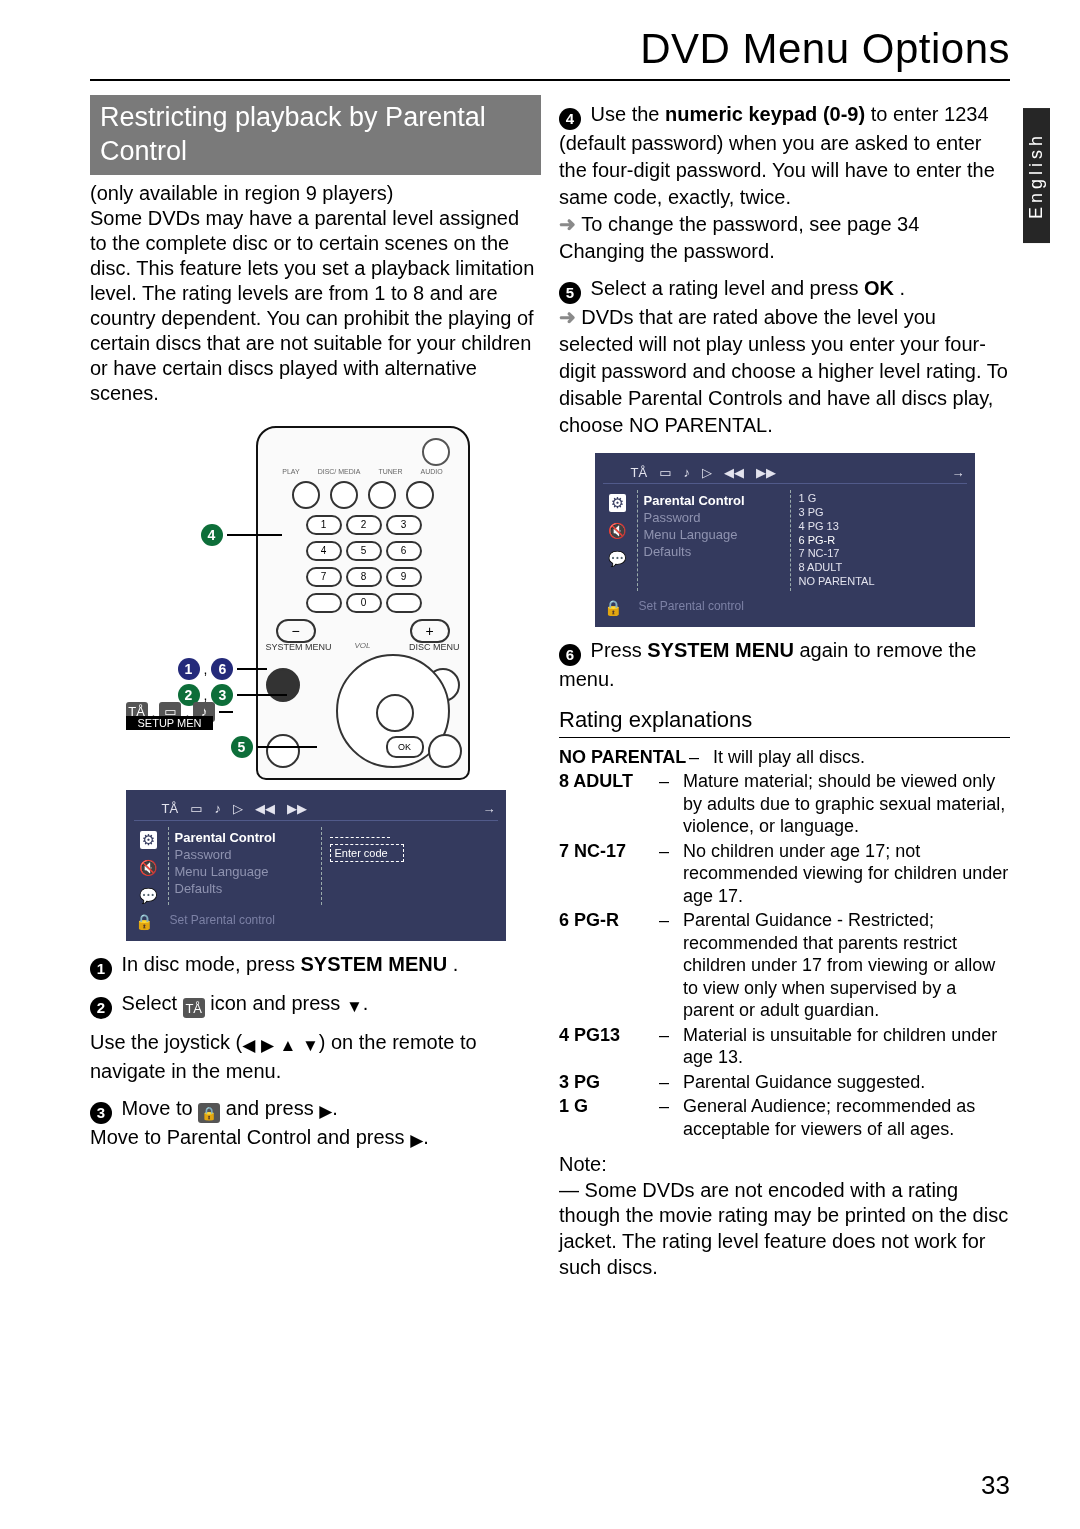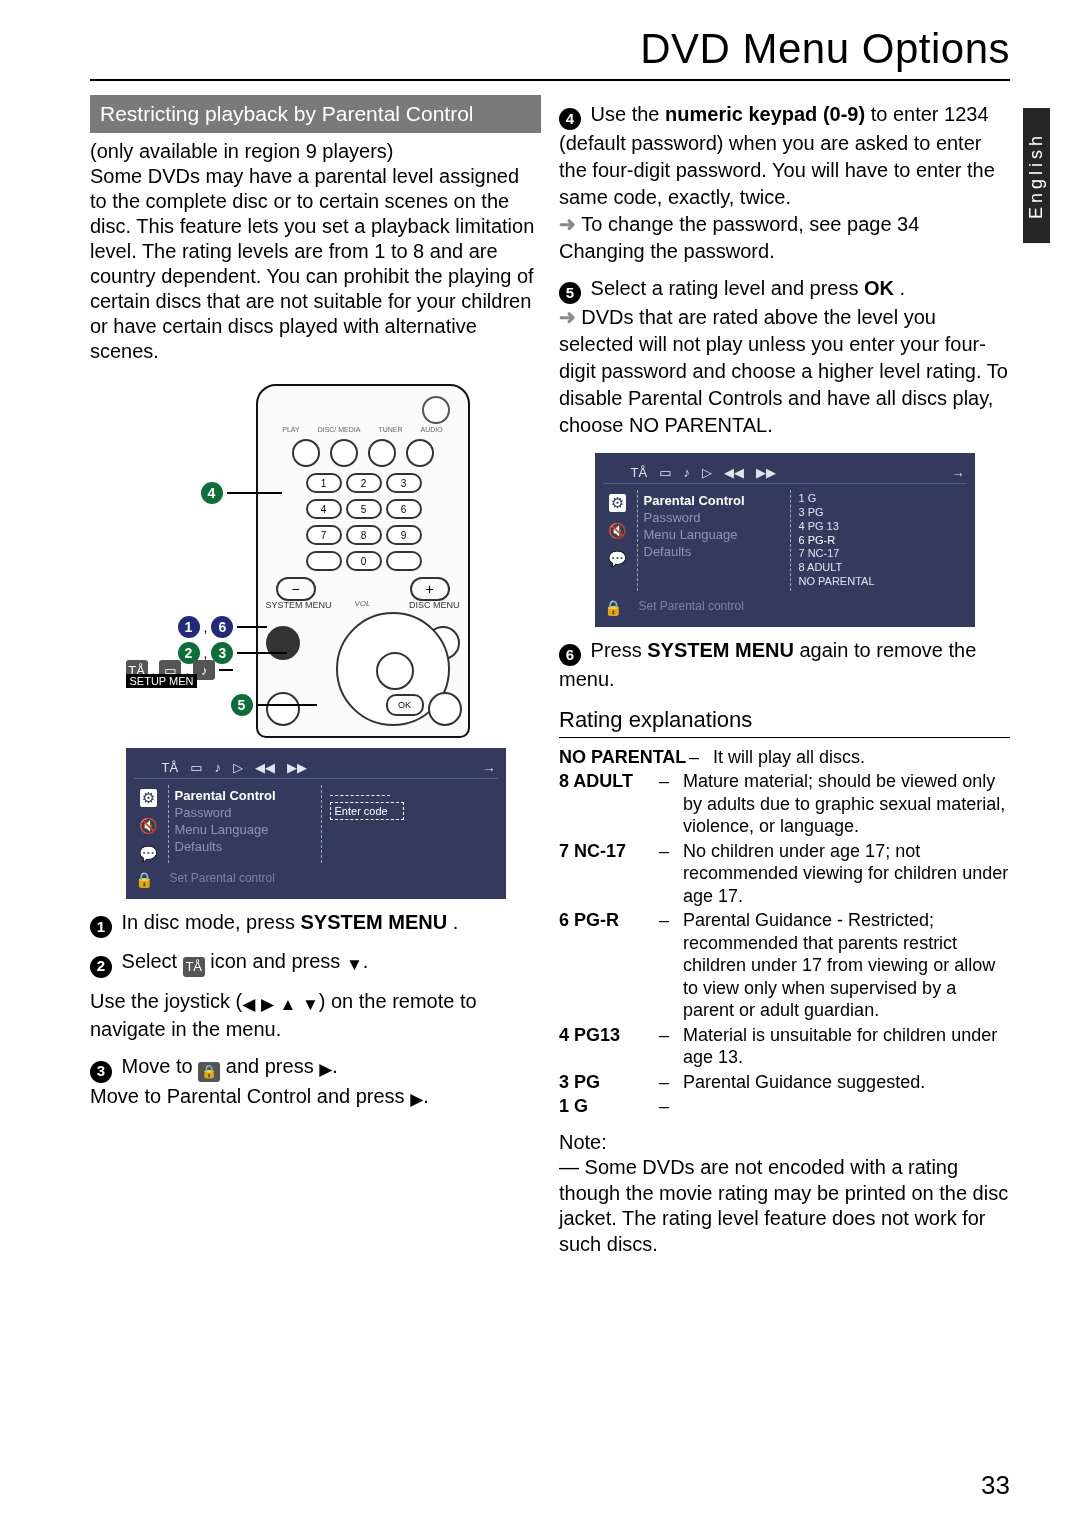--- a/index.html
+++ b/index.html
@@ -46,21 +46,21 @@
     display: flex;
     gap: 18px;
   }
   .col {
     width: 50%;
     box-sizing: border-box;
   }
   .section-bar {
     background: #7a7a7a;
     color: #fff;
-    font-size: 21px;
+    font-size: 27px;
     padding: 6px 10px 6px 10px;
     margin: 0 0 6px 0;
     line-height: 1.25;
   }
   p.body {
     font-size: 20px;
     line-height: 1.25;
     margin: 4px 0 10px 0;
   }
   .step {
@@ -140,21 +140,21 @@
   .rb-bottom{position:absolute;bottom:6px;left:0;right:0;}
   .rb-pad{width:110px;height:110px;border:2px solid #333;border-radius:50%;margin:0 18px 4px auto;position:relative;background:#fff;}
   .rb-pad .center{position:absolute;left:38px;top:38px;width:34px;height:34px;border:2px solid #333;border-radius:50%;}
   .rb-label{position:absolute;font-size:9px;color:#333;}
   .rb-side-btn{position:absolute;width:30px;height:30px;border:2px solid #333;border-radius:50%;background:#fff;}
   .rb-ok{position:absolute;width:34px;height:18px;border:2px solid #333;border-radius:10px;background:#fff;font-size:9px;display:flex;align-items:center;justify-content:center;}
   .callout-num{display:inline-flex;align-items:center;justify-content:center;width:22px;height:22px;border-radius:50%;background:#242a7a;color:#fff;font-size:14px;font-weight:bold;}
   .callout-num.green{background:#0d6e39;}
   .callout{position:absolute;display:flex;align-items:center;gap:4px;font-size:14px;}
   .callout .line{height:2px;background:#000;}
-  .setup-flag{position:absolute;left:0;top:290px;background:#000;color:#fff;font-size:11px;padding:1px 4px;}
+  .setup-flag{position:absolute;left:0;top:290px;background:#000;color:#fff;font-size:11px;padding:1px 12px;}
 
   
   .osd {
     width: 380px;
     background:#343a5e;
     margin: 14px auto 10px auto;
     padding: 8px 8px 14px 8px;
     box-sizing:border-box;
     color:#b9b9c9;
     font-size:13px;
@@ -413,20 +413,21 @@
         <span class="rating-desc">Material is unsuitable for children under age 13.</span>
       </div>
       <div class="rating-row">
         <span class="rating-label"><b>3 PG</b></span>
         <span class="rating-dash">–</span>
         <span class="rating-desc">Parental Guidance suggested.</span>
       </div>
       <div class="rating-row">
         <span class="rating-label"><b>1 G</b></span>
         <span class="rating-dash">–</span>
+        <span class="rating-desc">General Audience; recommended as acceptable for viewers of all ages.</span>
       </div>
 
       <div class="note">
         <div>Note:</div>
         <div>— Some DVDs are not encoded with a rating though the movie rating may be printed on the disc jacket. The rating level feature does not work for such discs.</div>
       </div>
     </div>
   </div>
 
   <div class="pg-num">33</div>

